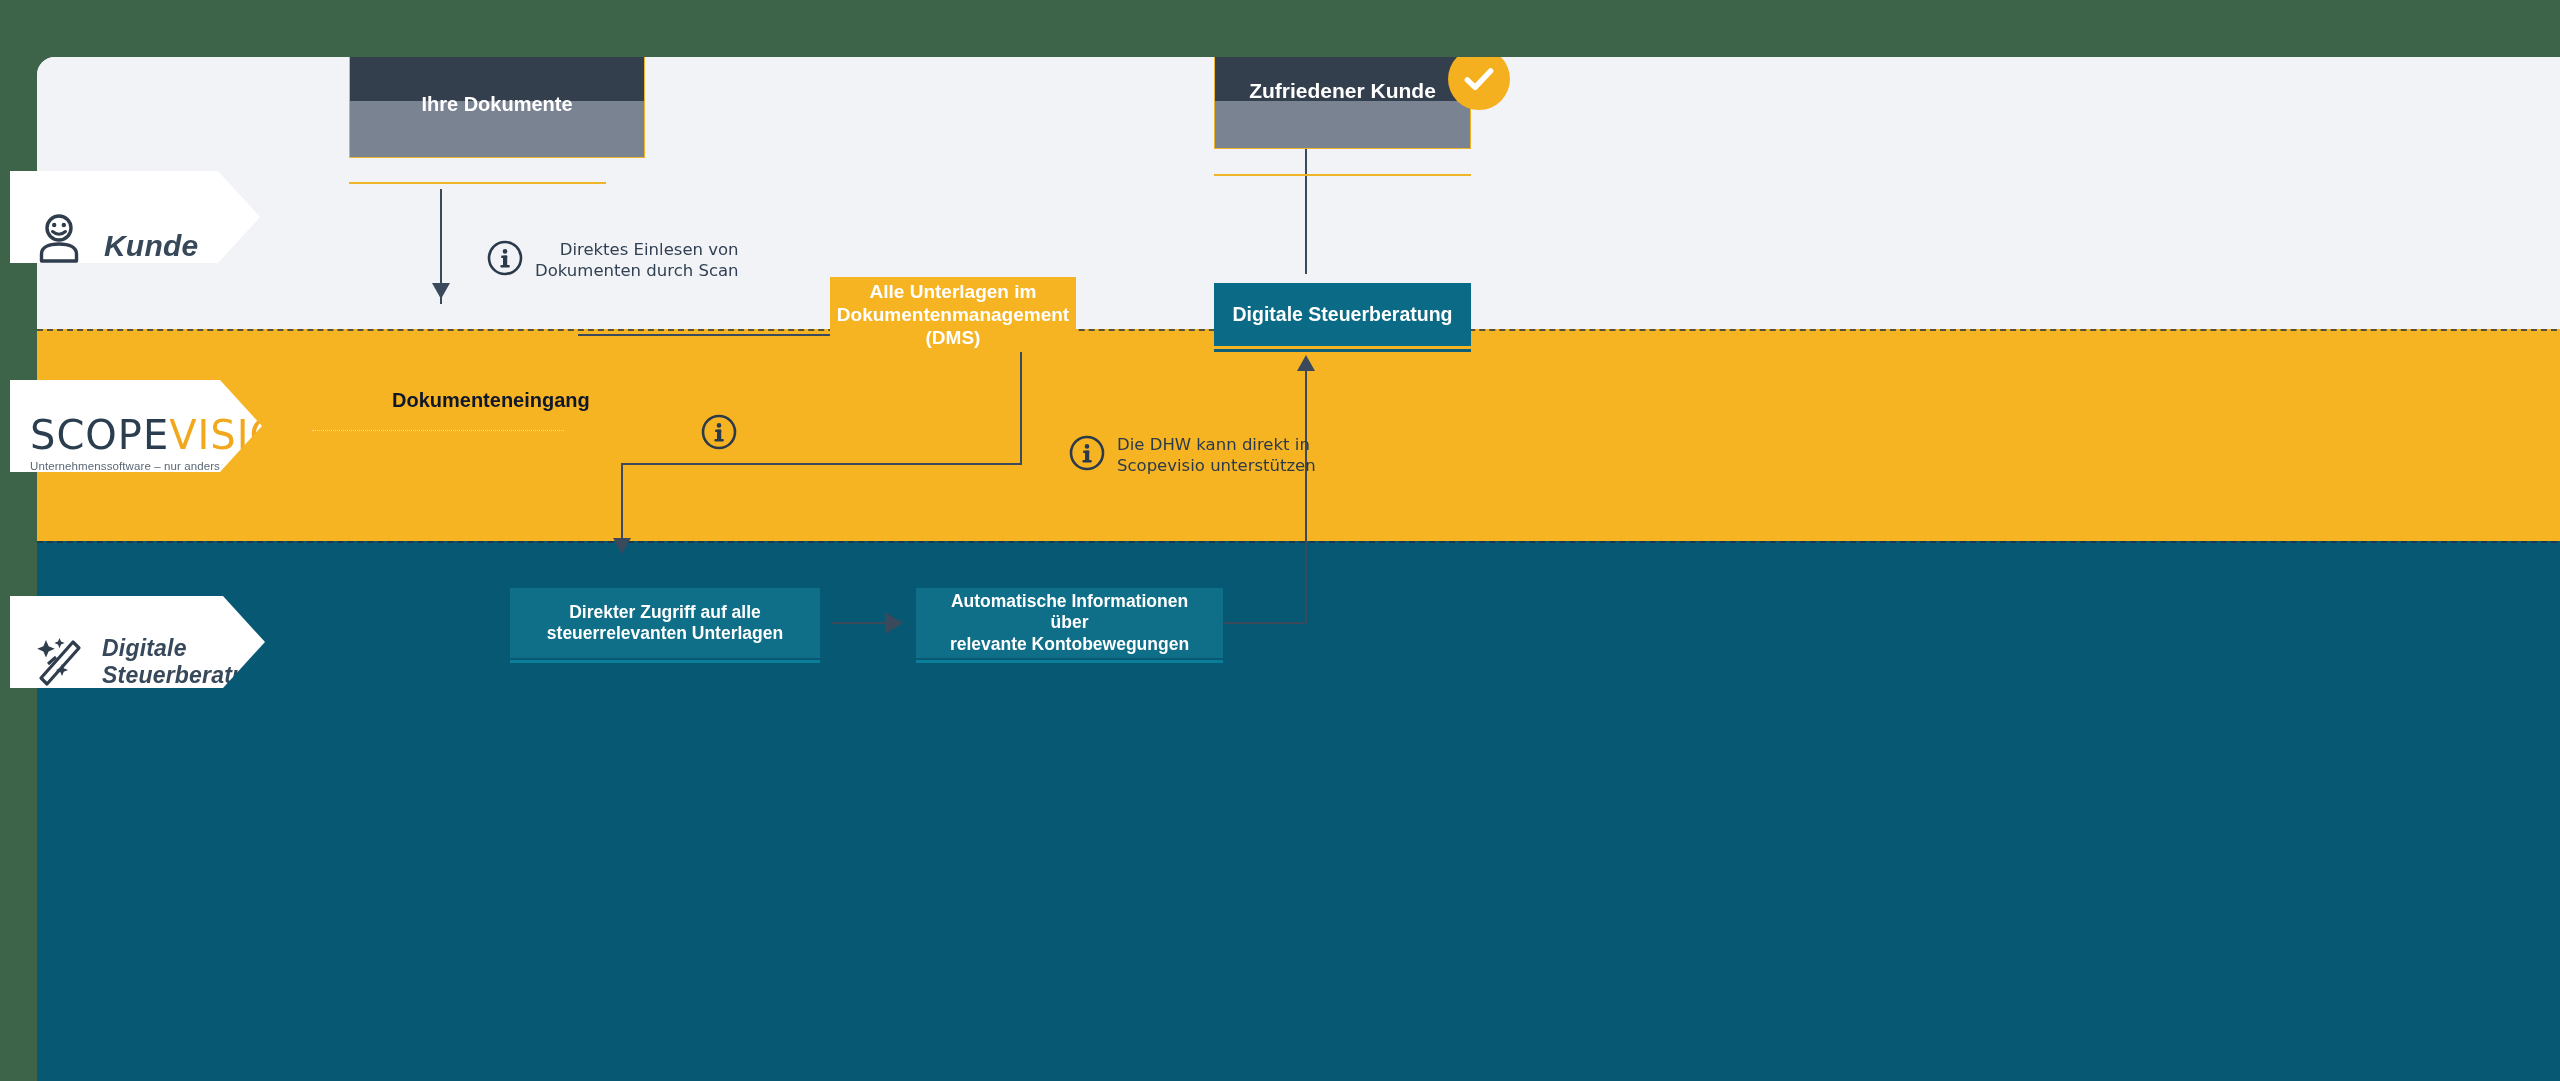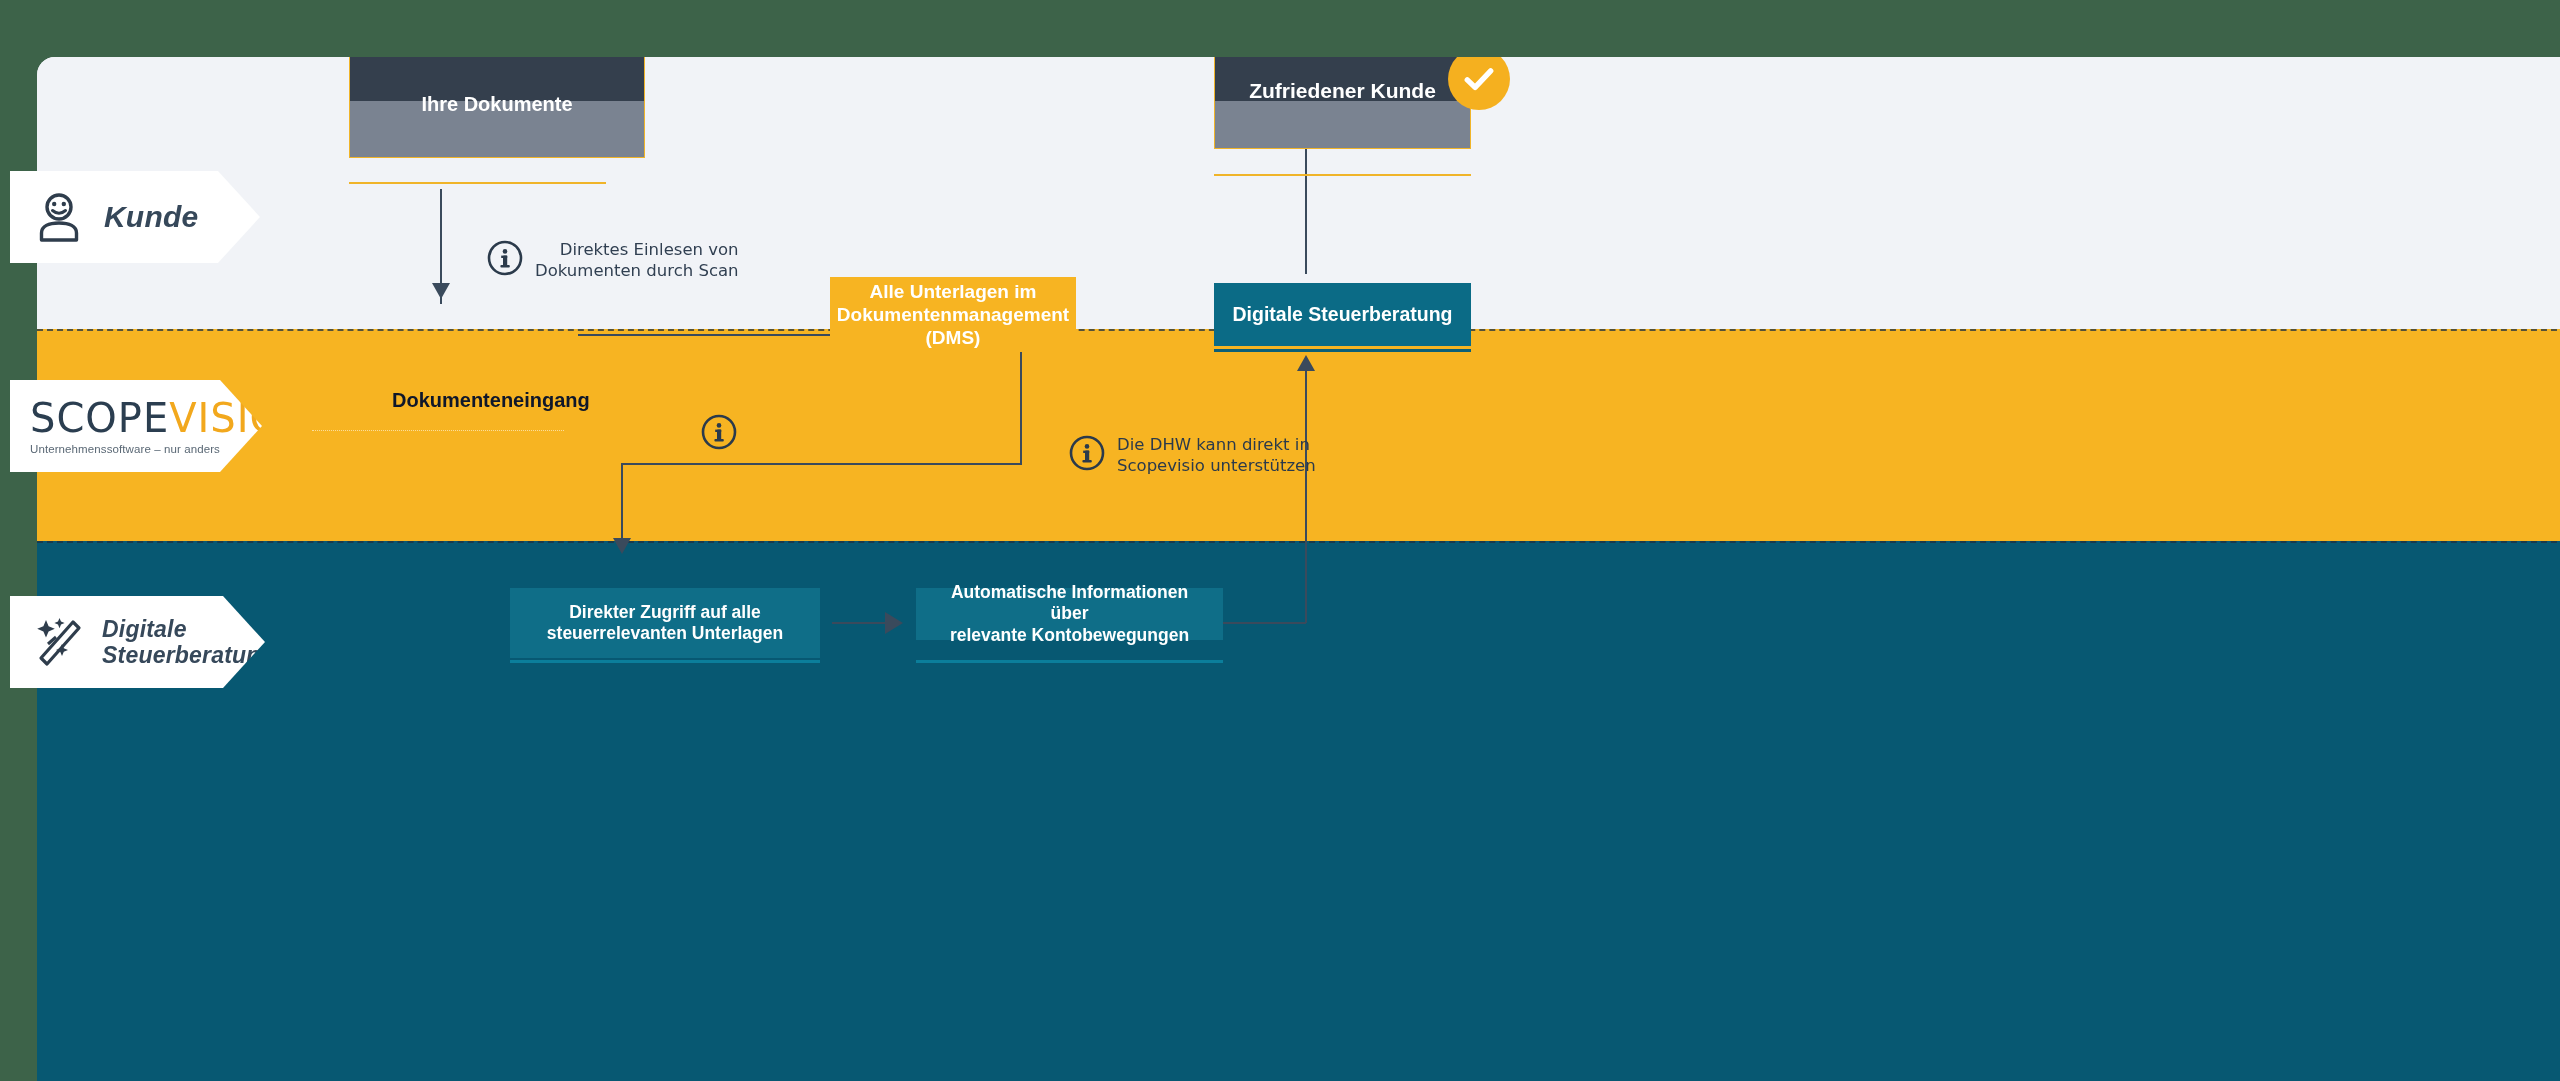--- a/index.html
+++ b/index.html
@@ -31,21 +31,21 @@
     border-top:2px dashed #1f3040;
     opacity:.75;
   }
   #divider-1 { top:272px; }
   #divider-2 { top:484px; }
 
   
   .tab {
     position:absolute;
     background:#ffffff;
-    display:flex; align-items:center;
+    display:flex; align-items:flex-end;
     padding-left:26px;
     clip-path: polygon(0 0, calc(100% - 42px) 0, 100% 50%, calc(100% - 42px) 100%, 0 100%);
     filter: drop-shadow(6px 7px 5px rgba(0,0,0,.40));
     z-index:30;
   }
   .tab-label {
     color:#36485a;
     font-style:italic;
     font-weight:700;
     letter-spacing:.2px;
@@ -106,21 +106,21 @@
   }
   .check-badge svg { width:36px; height:36px; }
 
   #box-dms { left:793px; top:220px; width:246px; height:75px; background:#f7b422; font-size:19px; }
 
   #box-dsb-top { left:1177px; top:226px; width:257px; height:63px; background:#0b6b86; font-size:19.5px; }
   #ul-dsb-top { left:1177px; top:292px; width:257px; }
 
   #box-zugriff { left:473px; top:531px; width:310px; height:70px; background:#0f6e88; font-size:17.5px; }
   #ul-zugriff { left:473px; top:603px; width:310px; }
-  #box-konto  { left:879px; top:531px; width:307px; height:52px; background:#0f6e88; font-size:17.5px; }
+  #box-konto  { left:879px; top:531px; width:307px; height:70px; background:#0f6e88; font-size:17.5px; }
   #ul-konto   { left:879px; top:603px; width:307px; }
 
   
   .info {
     position:absolute; display:flex; align-items:flex-start; gap:11px; z-index:25;
   }
   .info-icon { width:38px; height:38px; flex:0 0 38px; }
   .info-text {
     font-size:16.5px; line-height:1.28; color:#303f51;
     font-family:"DejaVu Sans", sans-serif; white-space:pre-line;

